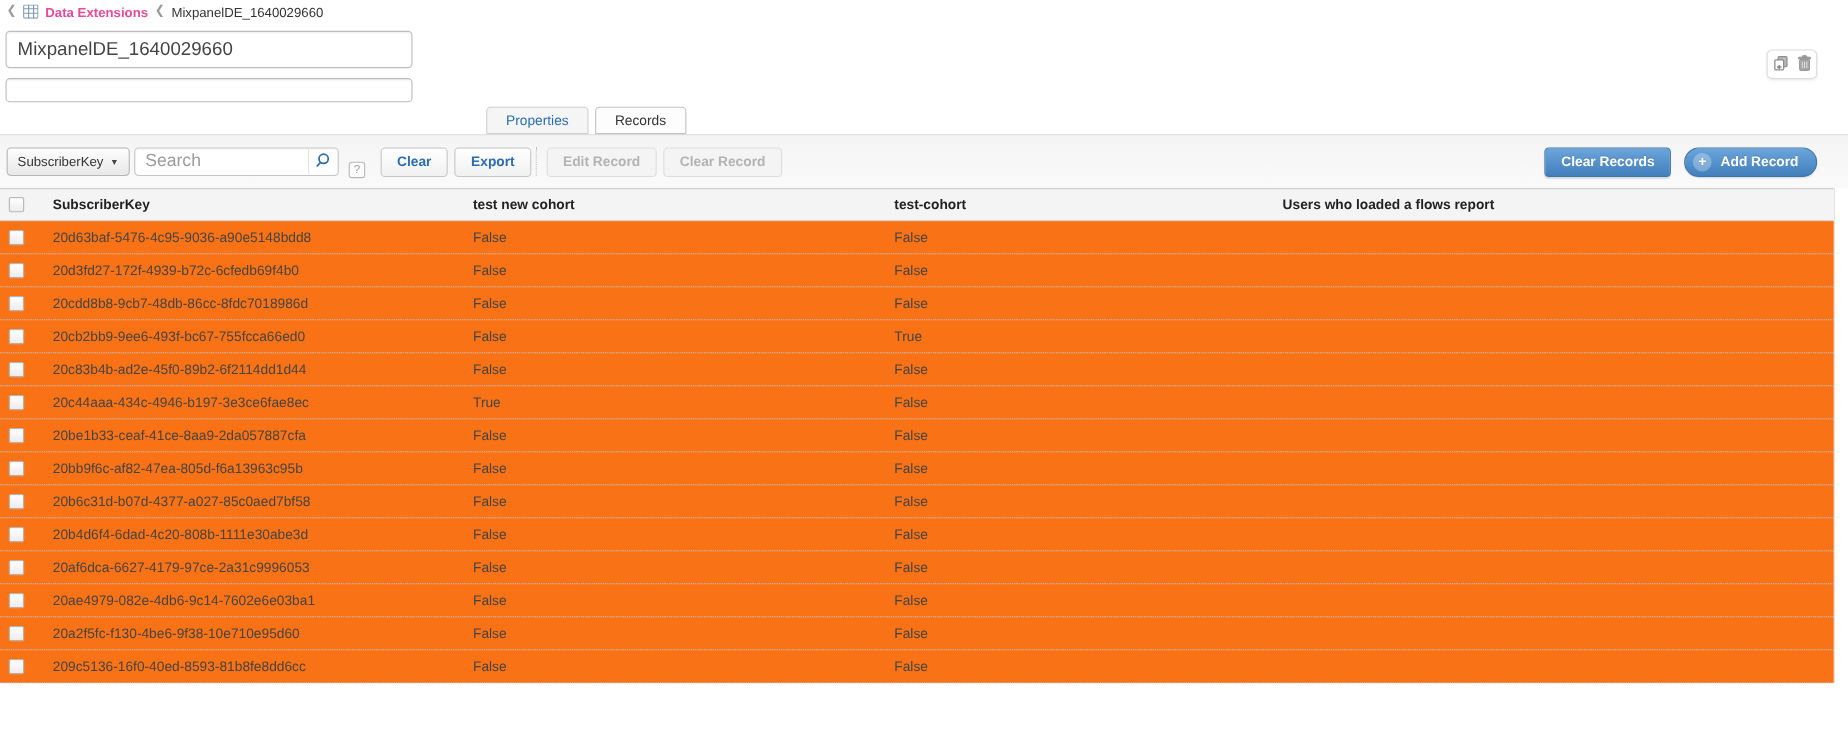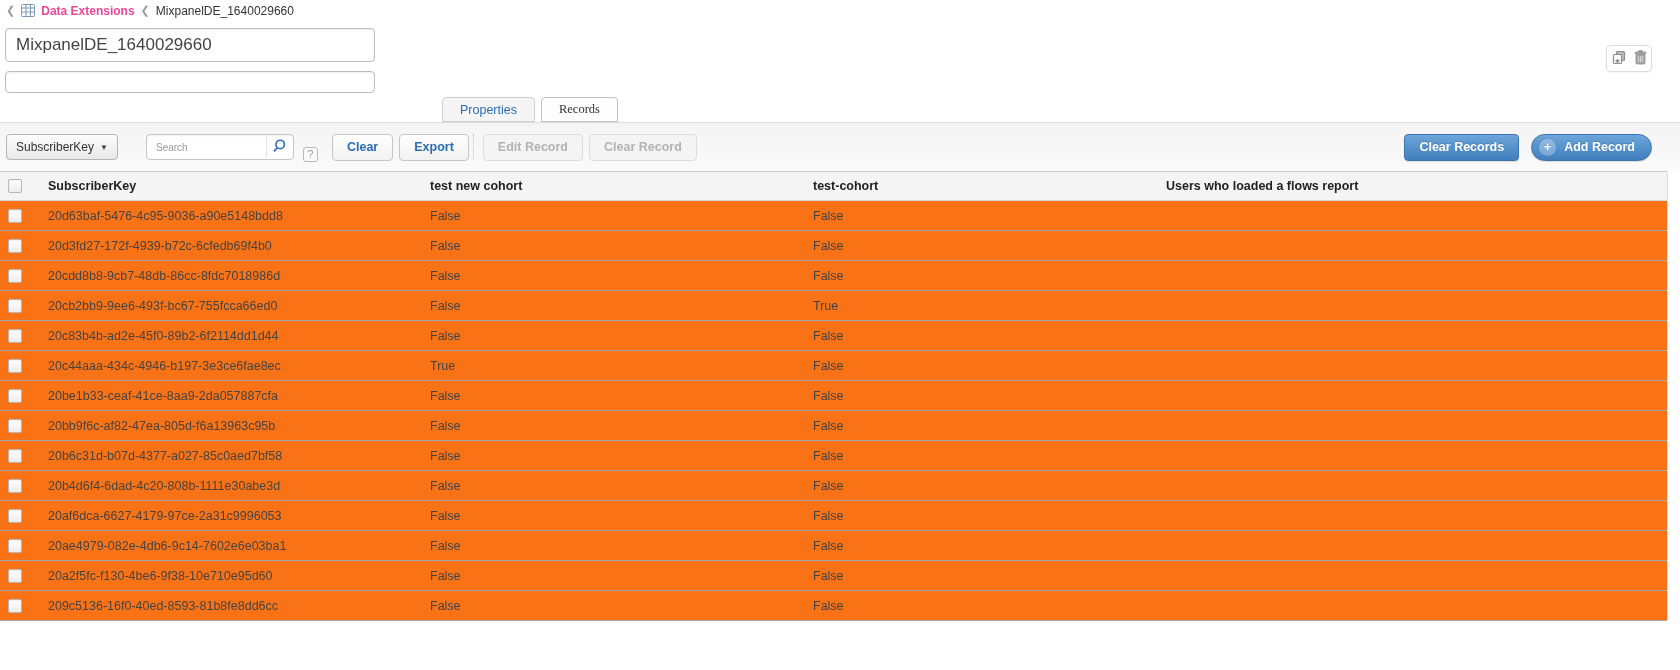--- a/index.html
+++ b/index.html
@@ -25,33 +25,33 @@
   .header-actions { position:absolute; top:27px; right:28px; width:46px; height:27px; background:#fff;
     border:1px solid #dcdcdc; border-radius:5px; display:flex; align-items:center; justify-content:center;
     gap:7px; box-shadow:0 1px 2px rgba(0,0,0,0.05); }
   .header-actions .ibtn { background:none; border:none; cursor:pointer; padding:0; display:flex; }
 
   
   .tabs { position:absolute; left:422px; bottom:-8px; display:flex; gap:6px;padding-left:20px; }
   .tab { height:25px; padding:0 17px; display:flex; align-items:center; font-size:12.5px;
     border:1px solid #cfcfcf; border-radius:4px 4px 0 0; cursor:pointer; }
   .tab.inactive { background:#f5f5f5; color:#2a6db2; }
-  .tab.active { background:#fdfdfd; color:#333; border-color:#c2c2c2;font-family:Liberation Serif, serif; }
+  .tab.active { background:#fdfdfd; color:#333; border-color:#c2c2c2; }
 
   
   .toolbar { margin-top:8px; height:49px; background:linear-gradient(#f4f4f4,#fafafa);
     border-top:1px solid #dcdcdc; display:flex; align-items:center; padding:0 28px 0 6px; }
   .field-dd { height:26px; padding:0 9px; font-size:12px; color:#333; cursor:pointer;
     background:linear-gradient(#fdfdfd,#e8e8e8); border:1px solid #b5b5b5; border-radius:4px;
     display:flex; align-items:center; gap:6px; font-family:"Liberation Sans",sans-serif; }
   .field-dd .caret { font-size:8px; color:#444; }
   .searchwrap { position:relative; margin-left:4px; }
-  .search-input { width:148px; height:26px; border:1px solid #c6c6c6; border-radius:4px;
-    padding:0 30px 0 9px; font-size:10px; color:#444; outline:none;
-    font-family:"Liberation Sans",sans-serif; box-shadow:inset 0 1px 2px rgba(0,0,0,0.06);margin-left:24px; }
+  .search-input { width:186px; height:26px; border:1px solid #c6c6c6; border-radius:4px;
+    padding:0 30px 0 9px; font-size:16px; color:#444; outline:none;
+    font-family:"Liberation Sans",sans-serif; box-shadow:inset 0 1px 2px rgba(0,0,0,0.06); }
   .search-input::placeholder { color:#9b9b9b; }
   .search-btn { position:absolute; right:2px; top:2px; width:26px; height:22px; background:none;
     border:none; border-left:1px solid #e3e3e3; cursor:pointer; display:flex; align-items:center; justify-content:center; }
   .help-box { width:15px; height:15px; border:1px solid #b9b9b9; border-radius:3px; background:#fbfbfb;
     color:#9a9a9a; font-size:10.5px; line-height:13px; text-align:center; margin:14px 0 0 9px; cursor:pointer; }
   .btn { height:27px; padding:0 14px; border-radius:4px; font-size:12.5px; font-weight:bold;
     cursor:pointer; font-family:"Liberation Sans",sans-serif; }
   .btn.white { background:linear-gradient(#ffffff,#f1f1f1); border:1px solid #c5c5c5; color:#2a6db2; }
   .btn.disabled { background:#f4f4f4; border:1px solid #dddddd; color:#b3b3b3; cursor:default; }
   .vsep { width:1px; height:26px; border-left:1px dotted #c0c0c0; margin:0 9px 0 4px; }

